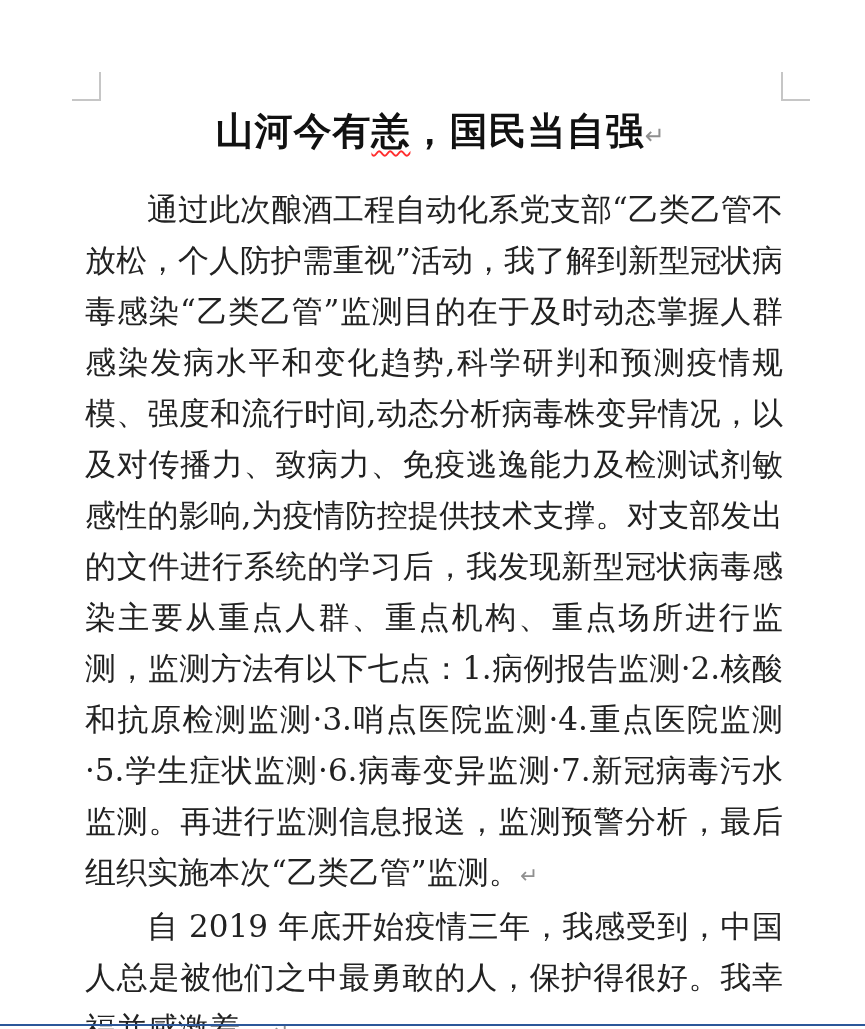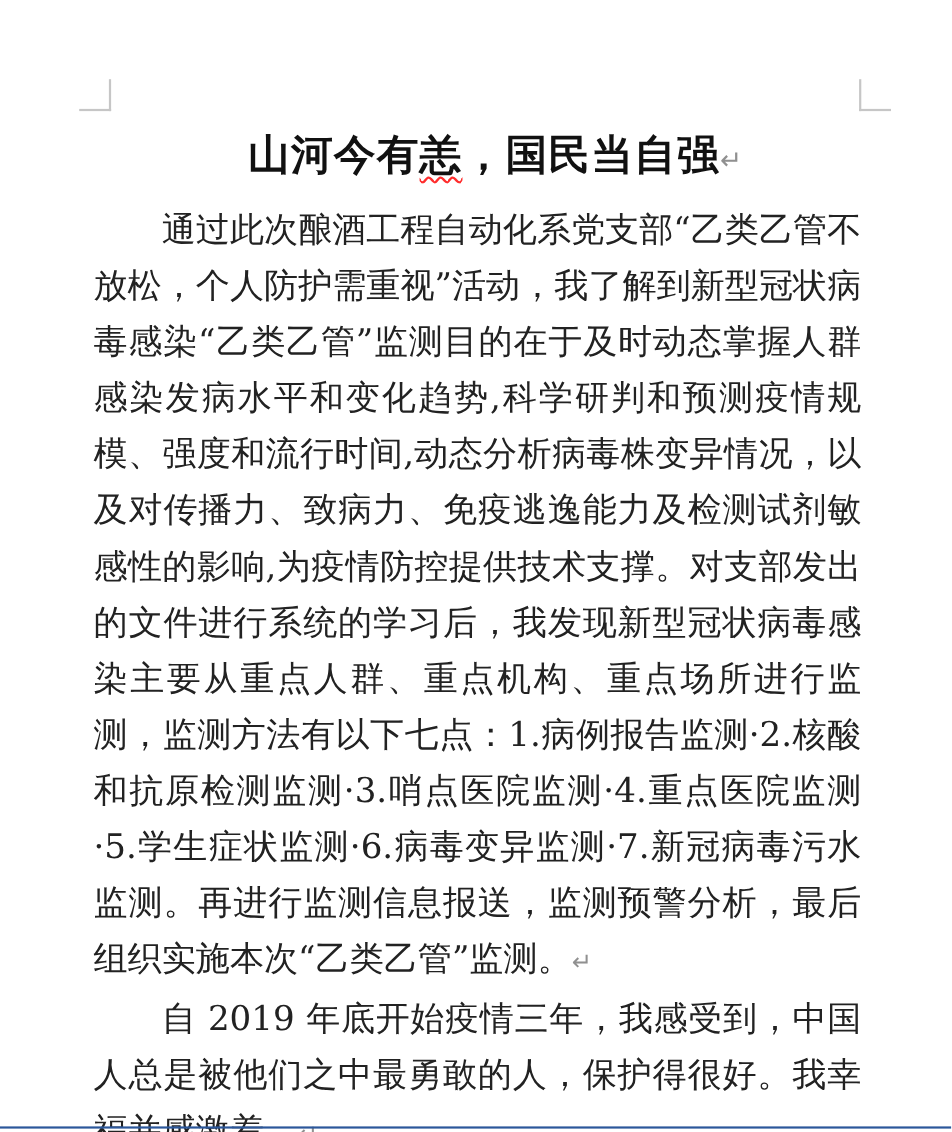--- a/index.html
+++ b/index.html
@@ -33,21 +33,21 @@
     width: 27px;
     height: 27px;
     border-left: 2px solid #c6c6c6;
     border-bottom: 2px solid #c6c6c6;
   }
   .doc-title {
     position: absolute;
     left: 85px;
     top: 100px;
     width: 698px;
-    margin: 16px;
+    margin: 6px;
     text-align: center;
     font-size: 38px;
     font-weight: bold;
     letter-spacing: 1px;
     white-space: nowrap;
     color: #111111;
   }
   .flagged {
     text-decoration: underline;
     text-decoration-style: wavy;

